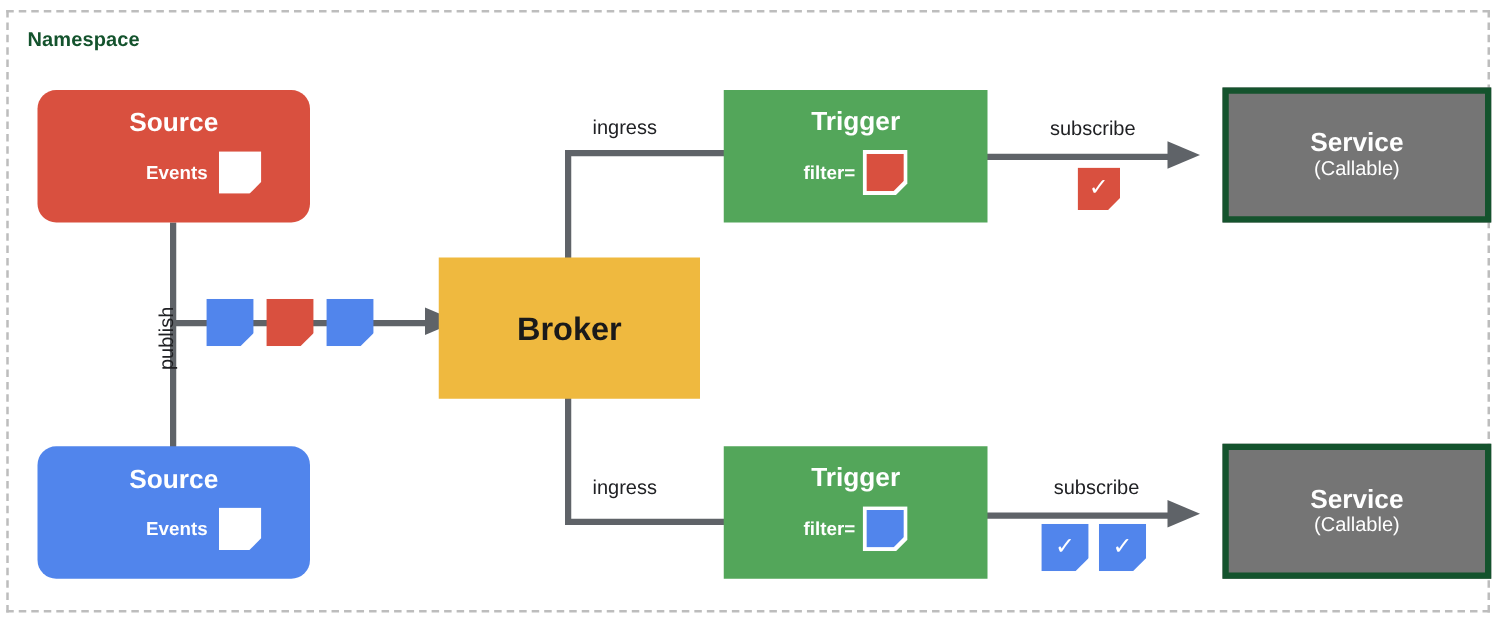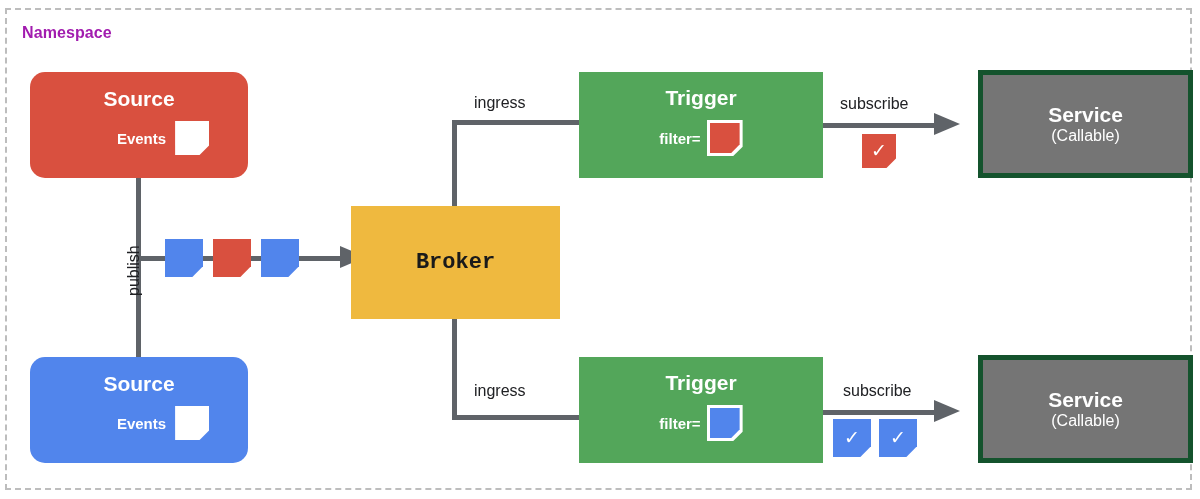--- a/index.html
+++ b/index.html
@@ -11,21 +11,21 @@
   }
   .canvas{position:absolute;inset:0;width:1200px;height:499px;}
 
   
   .namespace-frame{
     position:absolute;left:5px;top:8px;width:1187px;height:482px;
     border:2px dashed #bdbdbd;box-sizing:border-box;background:transparent;
   }
   .namespace-label{
     position:absolute;left:22px;top:24px;
-    font-size:16px;font-weight:bold;color:#a21caf;letter-spacing:.1px;
+    font-size:16px;font-weight:bold;color:#14532d;letter-spacing:.1px;
   }
 
   
   .node{
     position:absolute;box-sizing:border-box;
     display:flex;flex-direction:column;align-items:center;justify-content:flex-start;
   }
   .node-title{
     font-size:21px;font-weight:bold;color:#ffffff;line-height:1;
   }
@@ -42,24 +42,24 @@
   }
   .source-row .lbl{font-size:15px;font-weight:bold;color:#fff;}
   .source-red{left:30px;top:72px;background:#d9503f;}
   .source-blue{left:30px;top:357px;background:#5185ec;}
 
   
   .broker{
     left:351px;top:206px;width:209px;height:113px;background:#efb93f;
     align-items:center;justify-content:center;
   }
-  .broker .node-title{color:#1a1a1a;font-size:22px;margin:18px;font-family:Liberation Mono, monospace;}
-
-  
-  .trigger{width:244px;height:106px;background:#53a65a;}
+  .broker .node-title{color:#1a1a1a;font-size:26px;margin:18px;}
+
+  
+  .trigger{width:211px;height:106px;background:#53a65a;}
   .trigger .node-title{margin-top:15px;}
   .trigger-row{
     display:flex;align-items:center;justify-content:center;
     margin-top:12px;gap:6px;width:100%;
   }
   .trigger-row .lbl{font-size:15px;font-weight:bold;color:#fff;}
   .trigger-top{left:579px;top:72px;}
   .trigger-bottom{left:579px;top:357px;}
 
   

